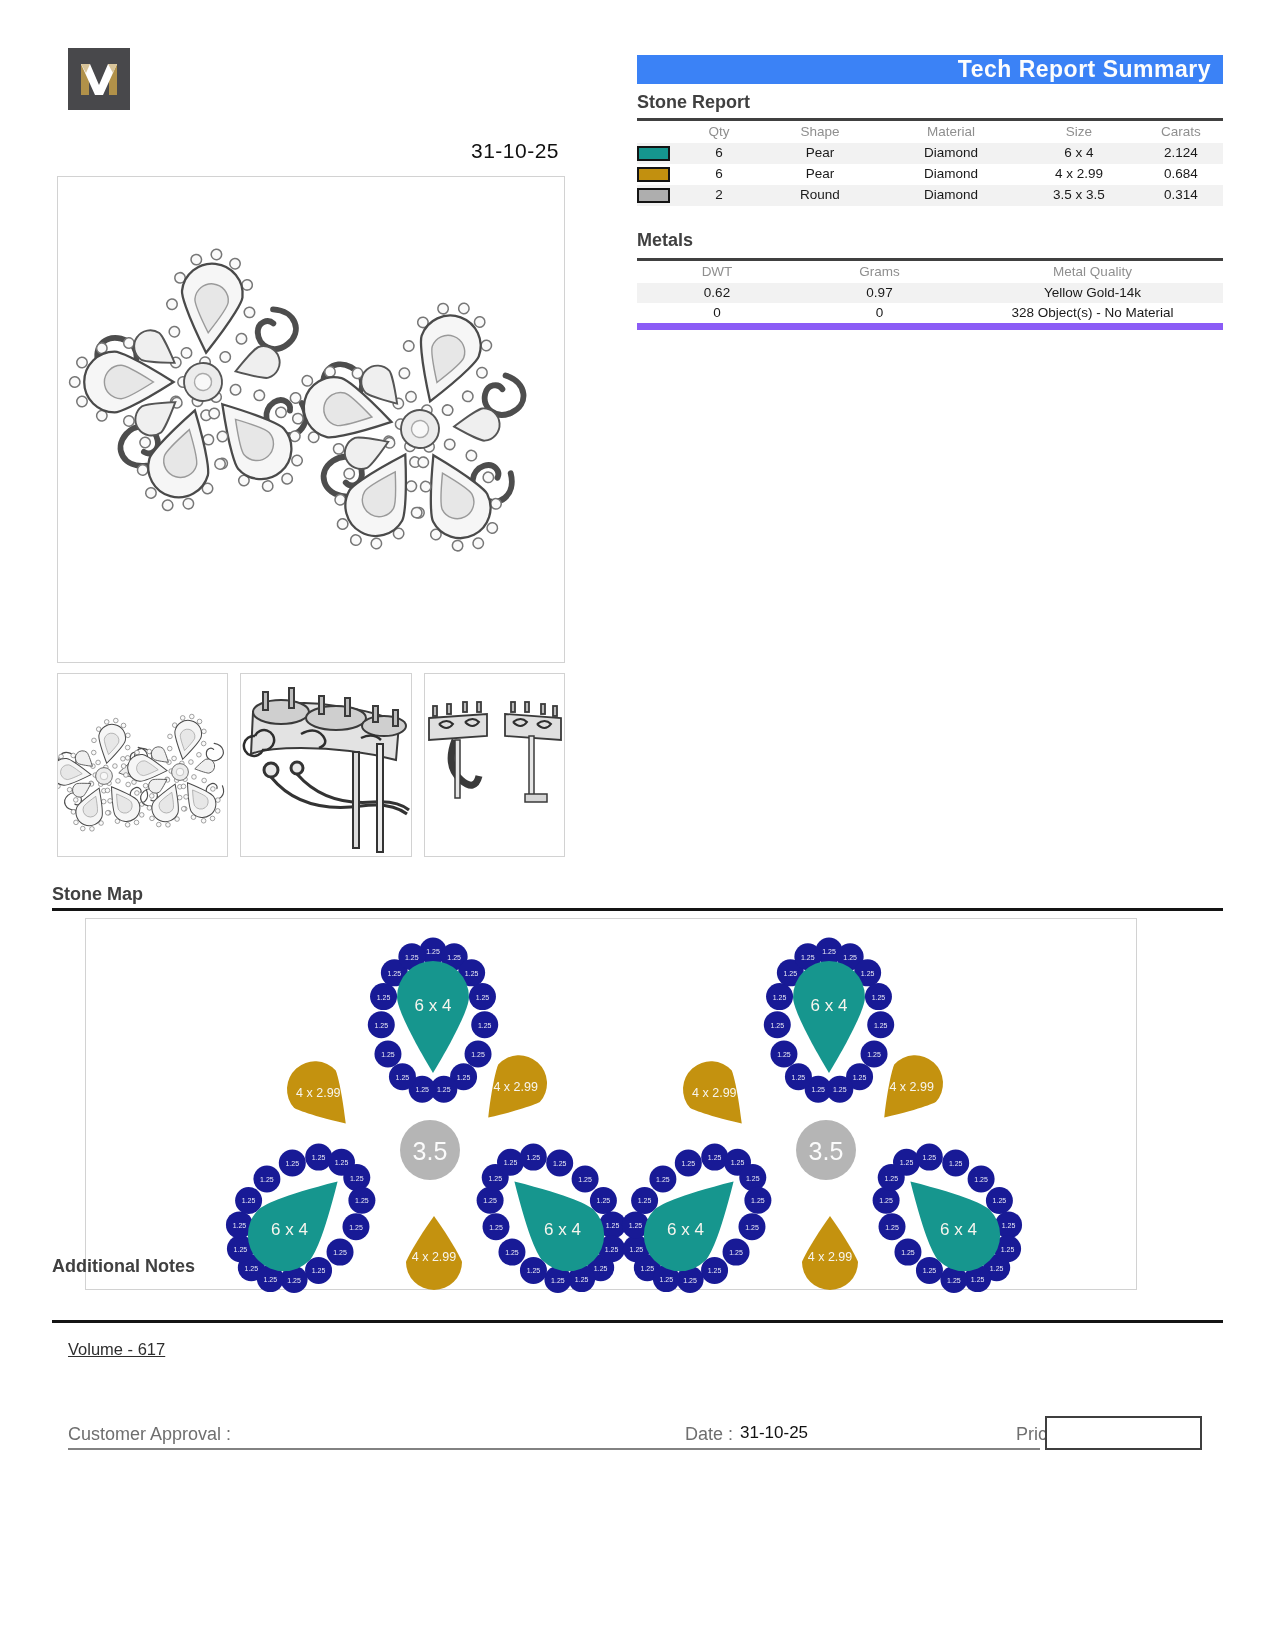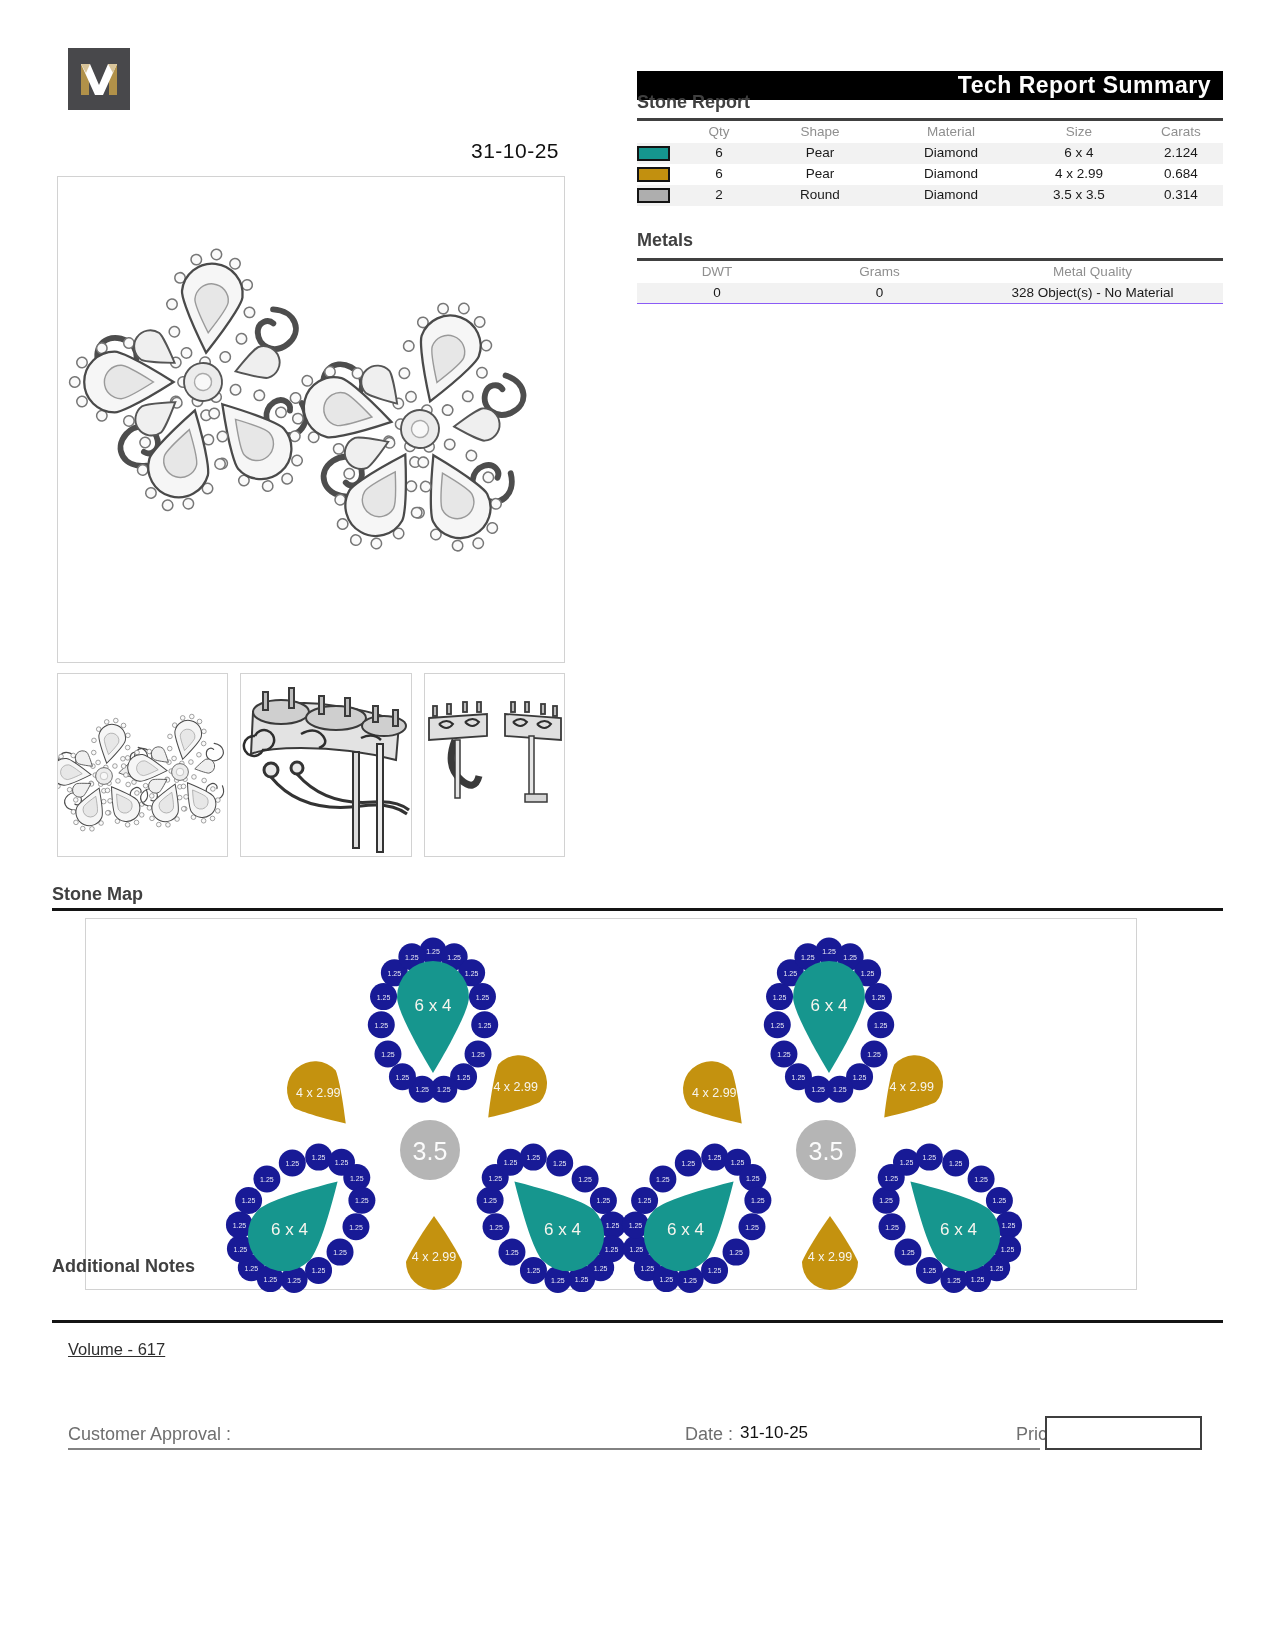--- a/index.html
+++ b/index.html
@@ -2,37 +2,37 @@
 <html><head>
 <meta charset="utf-8">
 <style>
   * { margin:0; padding:0; box-sizing:border-box; }
   html,body { background:#fff; }
   .page { position:relative; width:1275px; height:1650px; background:#fff;
           font-family:"Liberation Sans", sans-serif; overflow:hidden; color:#1c1c1c; }
   .abs { position:absolute; }
 
   
-  .banner { left:637px; top:55px; width:586px; height:29px; background:#000000;
+  .banner { left:637px; top:55px; width:586px; height:29px; background:#3b82f6;
             color:#fdfdfd; font-size:23px; font-weight:bold; line-height:29px;
-            text-align:right; padding-right:12px; letter-spacing:.5px;margin-top:16px; }
+            text-align:right; padding-right:12px; letter-spacing:.5px; }
 
   .h-title { font-size:18px; font-weight:bold; color:#404040; }
   .rule-dark { height:3px; background:#141414; }
 
   
   .data-table { border-collapse:collapse; width:586px; table-layout:fixed;
                 border-top:3px solid #404040; font-size:13.5px; }
   .data-table th { color:#8f8f8f; font-weight:normal; padding:3px 0 4px; text-align:center; }
   .data-table td { padding:2px 0 3px; text-align:center; color:#1a1a1a; }
   .data-table tbody tr:nth-child(odd) { background:#f2f2f2; }
   .swatch { display:inline-block; width:33px; height:15px; border:2px solid #141414;
             vertical-align:middle; }
   td.sw { text-align:left; }
-  .metals-table { border-bottom:1px solid #8b5cf6; }
+  .metals-table { border-bottom:7px solid #8b5cf6; }
 
   
   .frame { border:1px solid #d2d2d2; background:#fff; }
 
   
   .gray-label { color:#6f6f6f; font-size:18px; }
   .sig-line { height:2px; background:#828282; }
   .price-box { border:2px solid #3f3f3f; background:#fff; }
   .date-value { color:#111; font-size:17px; }
 
@@ -119,20 +119,25 @@
           <col style="width:261px">
         </colgroup>
       <thead>
         <tr>
           <th>DWT</th>
           <th>Grams</th>
           <th>Metal Quality</th>
         </tr>
       </thead>
       <tbody id="metal-rows">
+          <tr>
+            <td>0.62</td>
+            <td>0.97</td>
+            <td>Yellow Gold-14k</td>
+          </tr>
           <tr>
             <td>0</td>
             <td>0</td>
             <td>328 Object(s) - No Material</td>
           </tr>
         </tbody>
     </table>
   </div>
 
   <div class="abs frame" style="left:57px; top:176px; width:508px; height:487px;">

